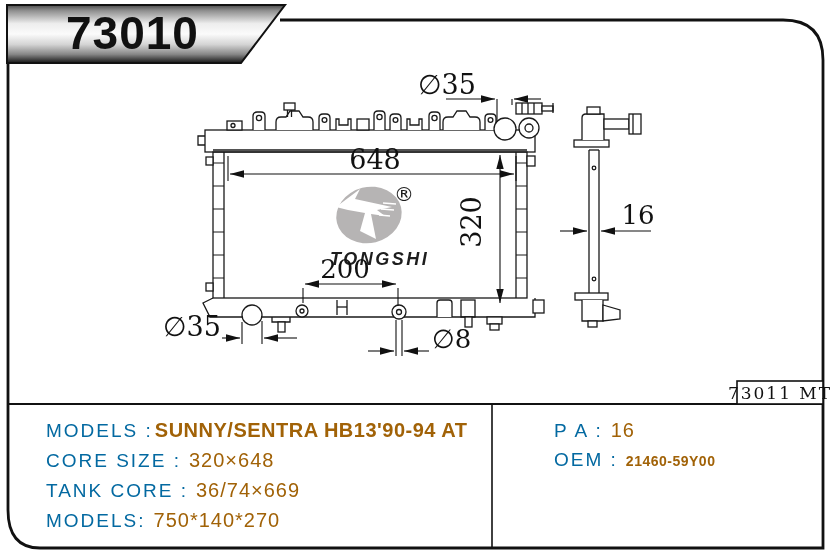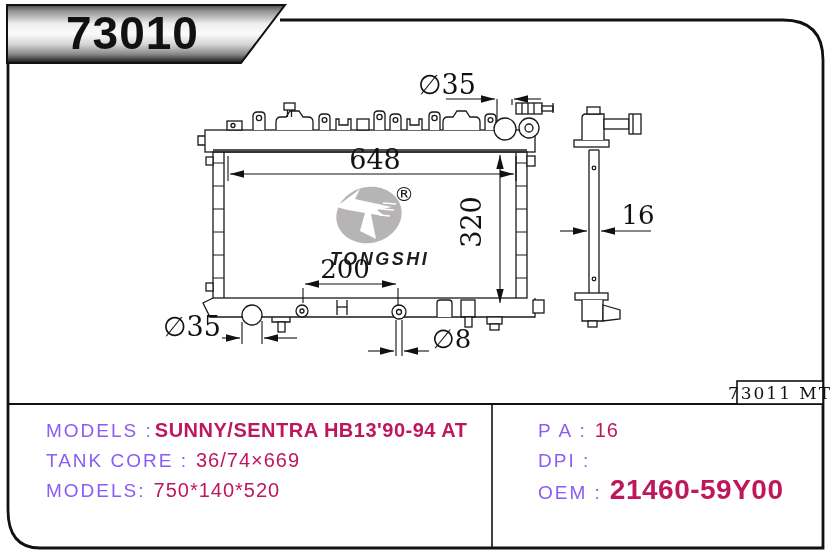--- a/index.html
+++ b/index.html
@@ -3,26 +3,26 @@
 <meta charset="utf-8">
 <style>
   html,body{margin:0;padding:0;background:#ffffff;}
   #page{position:relative;width:832px;height:559px;background:#ffffff;overflow:hidden;
         font-family:"Liberation Sans",sans-serif;}
   #art{position:absolute;left:0;top:0;}
   
   .specs{position:absolute;left:0;top:404px;width:832px;height:145px;}
   .spec-col{position:absolute;top:14px;}
   .spec-left{left:46px;}
-  .spec-right{left:538px;}
+  .spec-right{left:554px;}
   .spec-row{height:30px;line-height:24px;white-space:nowrap;color:#111;}
-  .spec-label{font-size:19px;letter-spacing:2px;color:#8b5cf6;}
-  .spec-value{font-size:20px;letter-spacing:1px;margin-left:8px;color:#be185d;}
+  .spec-label{font-size:19px;letter-spacing:2px;color:#0369a1;}
+  .spec-value{font-size:20px;letter-spacing:1px;margin-left:8px;color:#a16207;}
   .v-bold{font-weight:bold;letter-spacing:0.5px;}
-  .v-oem{font-size:28px;}
+  .v-oem{font-size:14px;}
   .v-models{margin-left:2px;font-size:20px;}
   
   text{fill:#111;}
   .dim-text{font-family:"DejaVu Serif",serif;font-size:27px;}
   .dim-text-sm{font-family:"DejaVu Serif",serif;font-size:26px;}
   .ref-text{font-family:"DejaVu Serif",serif;font-size:17px;letter-spacing:2px;}
   .banner-text{font-family:"Liberation Sans",sans-serif;font-weight:bold;font-size:46px;letter-spacing:1px;}
   .logo-word{font-family:"Liberation Sans",sans-serif;font-weight:bold;font-style:italic;
              font-size:18px;letter-spacing:2.5px;}
   .logo-r{font-family:"DejaVu Sans",sans-serif;font-size:20px;}
@@ -230,32 +230,32 @@
     <text class="banner-text" x="66" y="49" fill="#e60012">73010</text>
   </g>
 </svg>
 
 <div class="specs">
   <div class="spec-col spec-left">
     <div class="spec-row">
       <span class="spec-label">MODELS :</span><span class="spec-value v-bold v-models">SUNNY/SENTRA HB13'90-94 AT</span>
     </div>
     <div class="spec-row">
+      <span class="spec-label">CORE SIZE :</span><span class="spec-value">320×648</span>
+    </div>
+    <div class="spec-row">
       <span class="spec-label">TANK CORE :</span><span class="spec-value">36/74×669</span>
     </div>
     <div class="spec-row">
-      <span class="spec-label">MODELS:</span><span class="spec-value">750*140*520</span>
+      <span class="spec-label">MODELS:</span><span class="spec-value">750*140*270</span>
     </div>
   </div>
   <div class="spec-col spec-right">
     <div class="spec-row">
       <span class="spec-label">P A :</span><span class="spec-value">16</span>
     </div>
     <div class="spec-row">
-      <span class="spec-label">DPI :</span><span class="spec-value"></span>
-    </div>
-    <div class="spec-row">
       <span class="spec-label">OEM :</span><span class="spec-value v-bold v-oem">21460-59Y00</span>
     </div>
   </div>
 </div>
 
 </div>
 
 </body></html>

